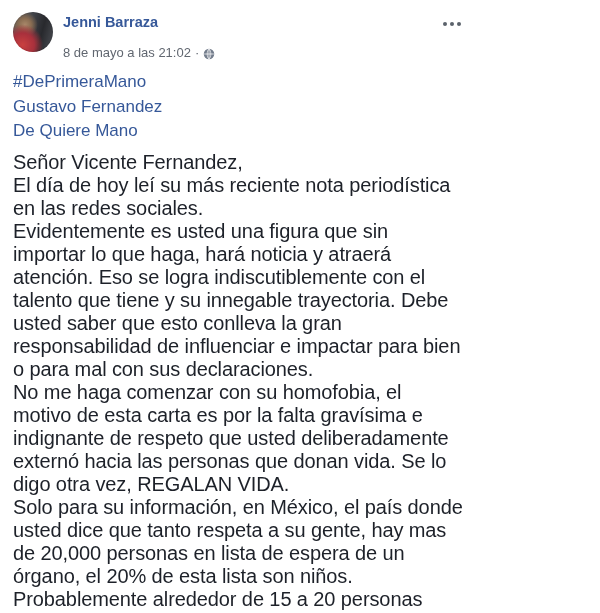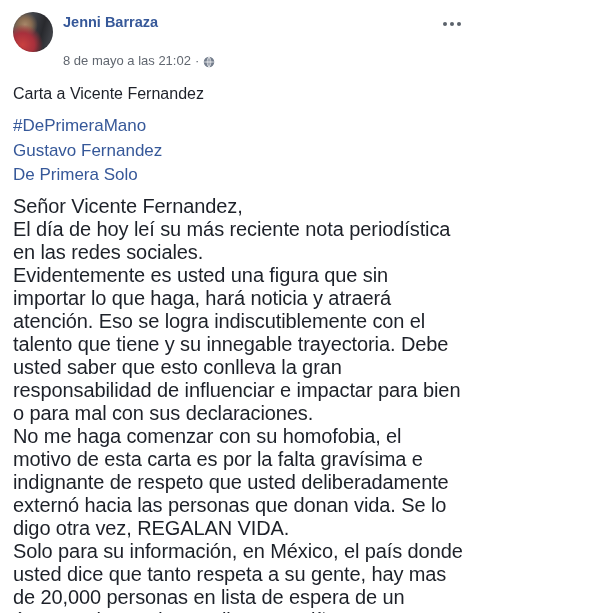--- a/index.html
+++ b/index.html
@@ -40,21 +40,21 @@
     color: #365899;
     font-weight: bold;
     font-size: 14.5px;
     line-height: 19px;
     cursor: pointer;
     display: inline-block;
   }
   .meta-line {
     display: flex;
     align-items: center;
-    margin-top: 20px;
+    margin-top: 12px;
     color: #616770;
     font-size: 13px;
     line-height: 17px;
   }
   .meta-line .timestamp { cursor: pointer; }
   .meta-sep { margin: 0 4px; }
   .globe {
     width: 12px;
     height: 12px;
     display: inline-block;
@@ -122,26 +122,25 @@
       </div>
     </div>
 
     <div class="more-btn">
       <span class="dot"></span>
       <span class="dot"></span>
       <span class="dot"></span>
     </div>
   </div>
 
-  <div class="post-title">Carta a Vicente Fernandez</div>
 
   <div class="post-links">
     <a class="post-link">#DePrimeraMano</a>
     <a class="post-link">Gustavo Fernandez</a>
-    <a class="post-link">De Primera Solo</a>
+    <a class="post-link">De Quiere Mano</a>
   </div>
 
   <div class="post-body">Señor Vicente Fernandez,
 El día de hoy leí su más reciente nota periodística en las redes sociales.
 Evidentemente es usted una figura que sin importar lo que haga, hará noticia y atraerá atención. Eso se logra indiscutiblemente con el talento que tiene y su innegable trayectoria. Debe usted saber que esto conlleva la gran responsabilidad de influenciar e impactar para bien o para mal con sus declaraciones.
 No me haga comenzar con su homofobia, el motivo de esta carta es por la falta gravísima e indignante de respeto que usted deliberadamente externó hacia las personas que donan vida. Se lo digo otra vez, REGALAN VIDA.
 Solo para su información, en México, el país donde usted dice que tanto respeta a su gente, hay mas de 20,000 personas en lista de espera de un órgano, el 20% de esta lista son niños. Probablemente alrededor de 15 a 20 personas mueren diariamente esperando una oportunidad como la que usted desperdició. Con la mano en la cintura, lujo de burla y desprecio, rechazó. No contento con eso, lo promulga en los medios, ha de estar muy orgulloso de lo que hizo. ¿Quiere un aplauso el señor?</div>
 
 </div>
 

